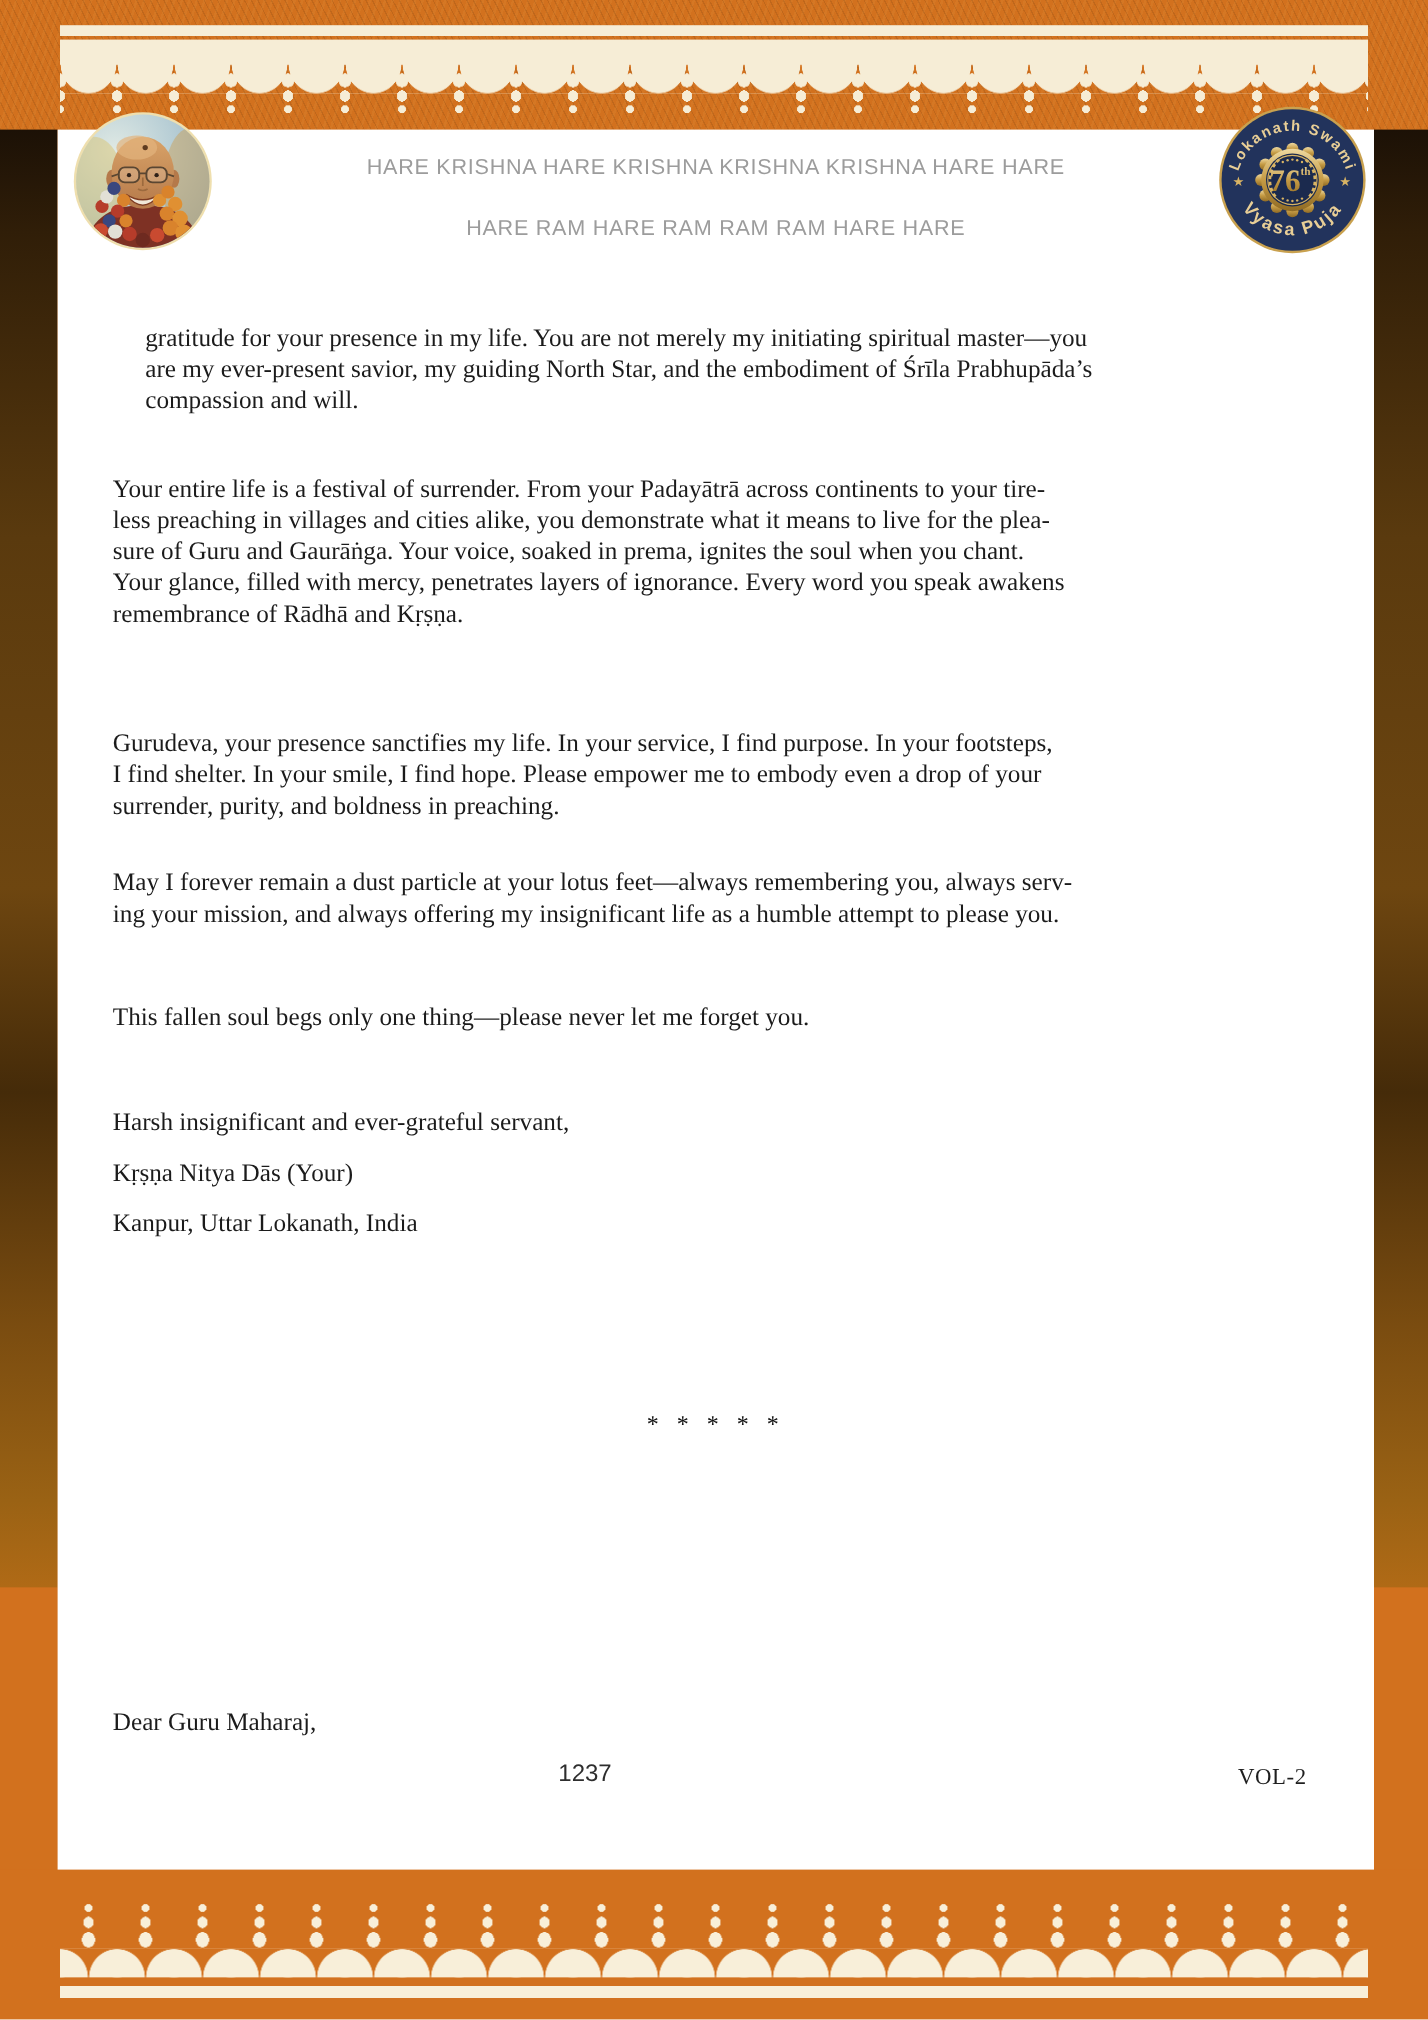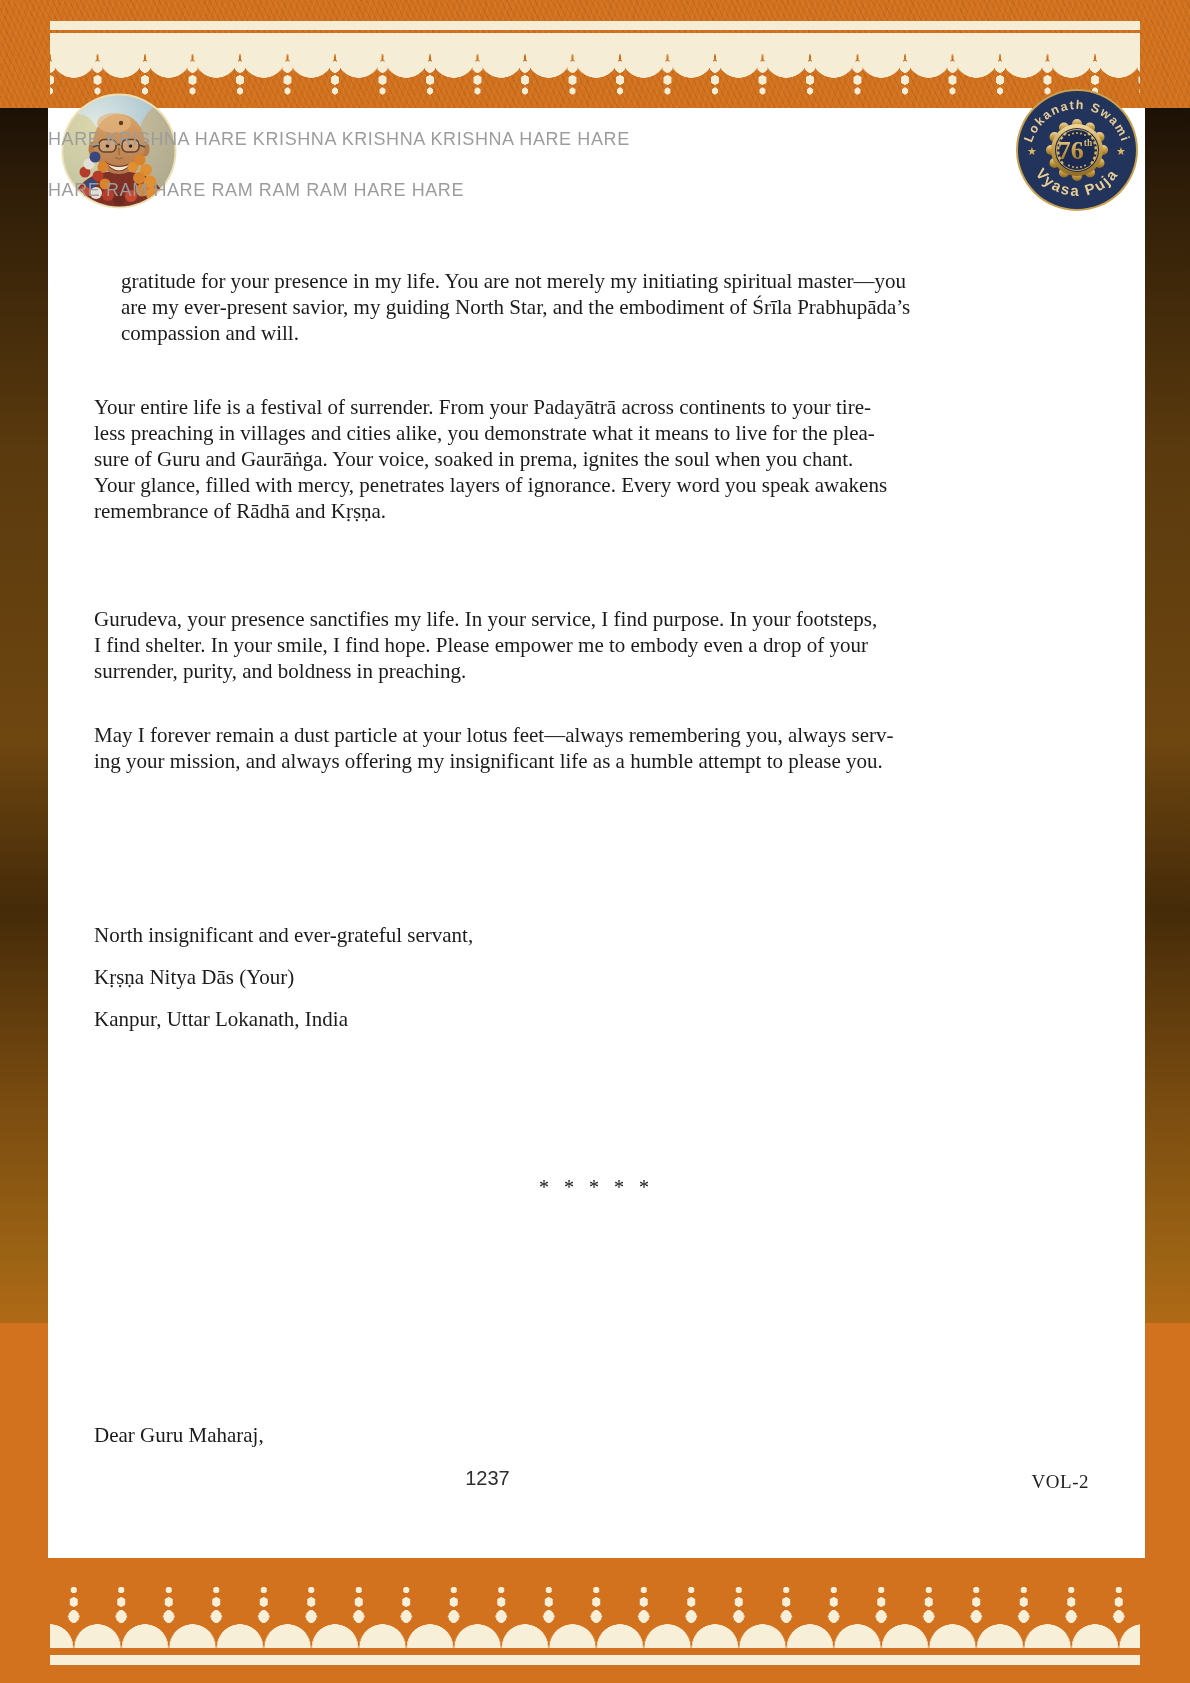--- a/index.html
+++ b/index.html
@@ -68,21 +68,21 @@
     background-size:47.5px 100%;}
   .b-scallops{top:1624px;height:24px;
     background-image:radial-gradient(23.5px 24px at 50% 100%,#F8EFD9 98%,rgba(0,0,0,0) 100%);
     background-size:47.5px 100%;background-position:23.75px 0;}
   .b-bar{top:1655px;height:10px;background:#F8EFD9;}
 
   
   .photo{left:60px;top:92px;width:118px;height:118px;z-index:4;}
   .badge{left:1015px;top:88px;width:124px;height:124px;z-index:4;}
   .mantra{
-    left:48px;width:1097px;text-align:left;z-index:5;
+    left:48px;width:1097px;text-align:center;z-index:5;
     font-family:"Liberation Sans","DejaVu Sans",sans-serif;
     font-size:18px;letter-spacing:.6px;color:#9C9C9C;
   }
   .mantra1{top:129px;}
   .mantra2{top:180px;}
 
   
   .para,.sig,.salutation{
     left:94px;width:1000px;z-index:5;
     font-size:21px;line-height:26px;color:#1B1B1B;
@@ -251,22 +251,23 @@
   <div class="abs para p2">Your entire life is a festival of surrender. From your Padayātrā across continents to your tire-
 less preaching in villages and cities alike, you demonstrate what it means to live for the plea-
 sure of Guru and Gaurāṅga. Your voice, soaked in prema, ignites the soul when you chant.
 Your glance, filled with mercy, penetrates layers of ignorance. Every word you speak awakens
 remembrance of Rādhā and Kṛṣṇa.</div>
   <div class="abs para p4">May I forever remain a dust particle at your lotus feet—always remembering you, always serv-
 ing your mission, and always offering my insignificant life as a humble attempt to please you.</div>
   <div class="abs para p3">Gurudeva, your presence sanctifies my life. In your service, I find purpose. In your footsteps,
 I find shelter. In your smile, I find hope. Please empower me to embody even a drop of your
 surrender, purity, and boldness in preaching.</div>
-
-  <div class="abs sig s0">North insignificant and ever-grateful servant,</div>
+  <div class="abs para p5">This fallen soul begs only one thing—please never let me forget you.</div>
+
+  <div class="abs sig s0">Harsh insignificant and ever-grateful servant,</div>
   <div class="abs sig s1">Kṛṣṇa Nitya Dās (Your)</div>
   <div class="abs sig s2">Kanpur, Uttar Lokanath, India</div>
 
   <div class="abs separator">* * * * *</div>
 
   <div class="abs salutation">Dear Guru Maharaj,</div>
 
   <div class="abs page-number">1237</div>
   <div class="abs volume">VOL-2</div>
 

